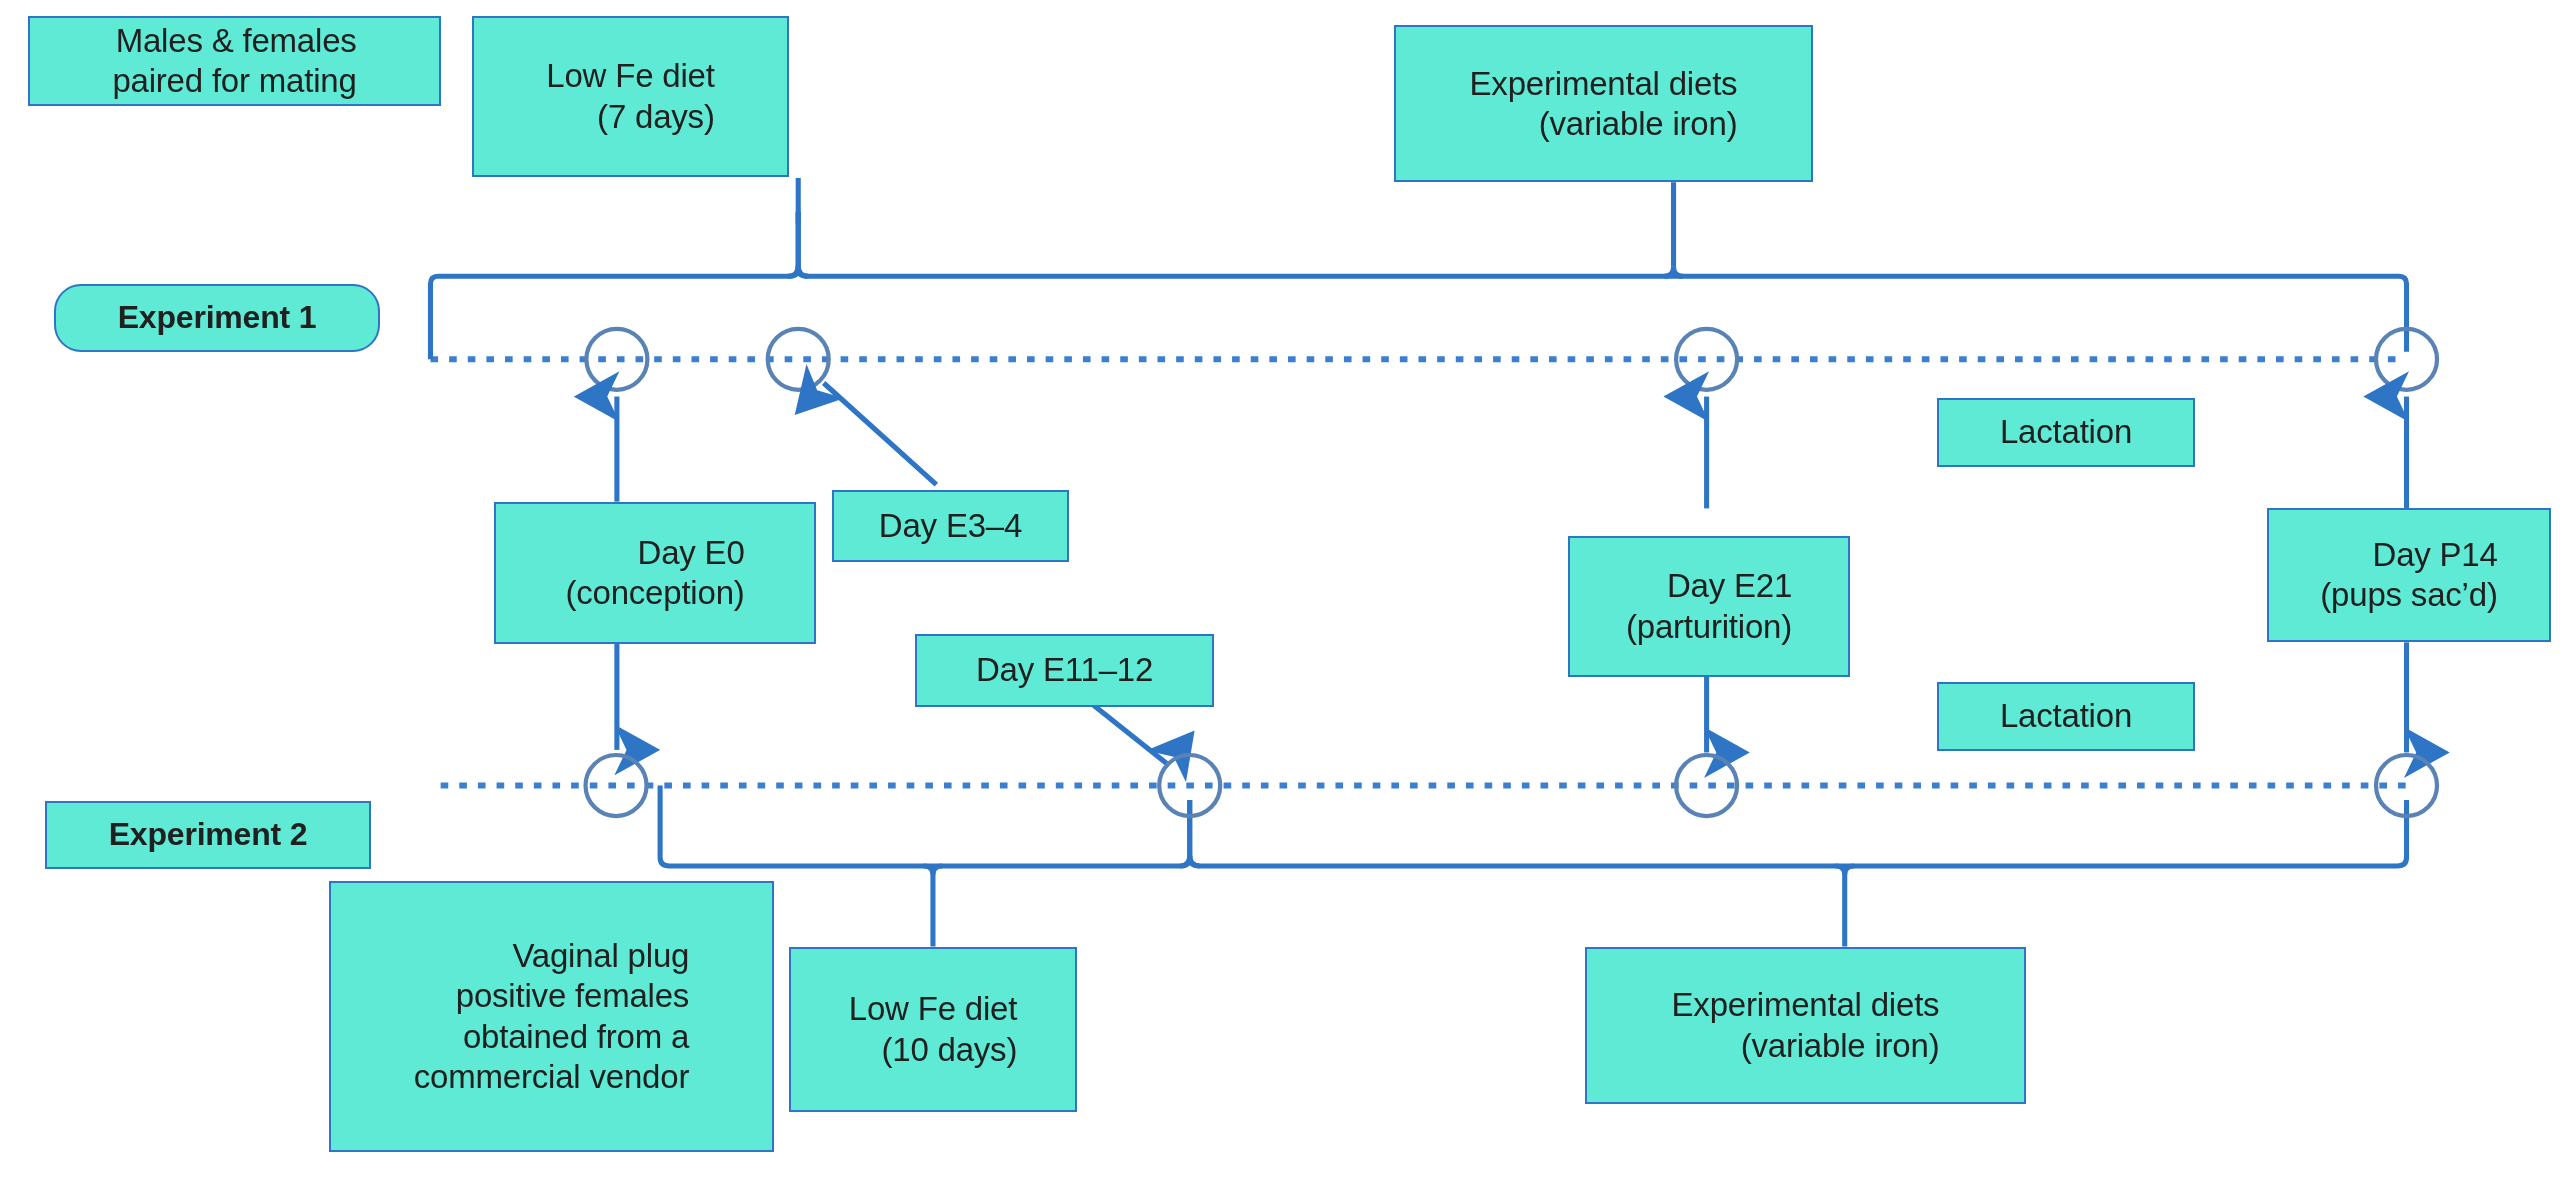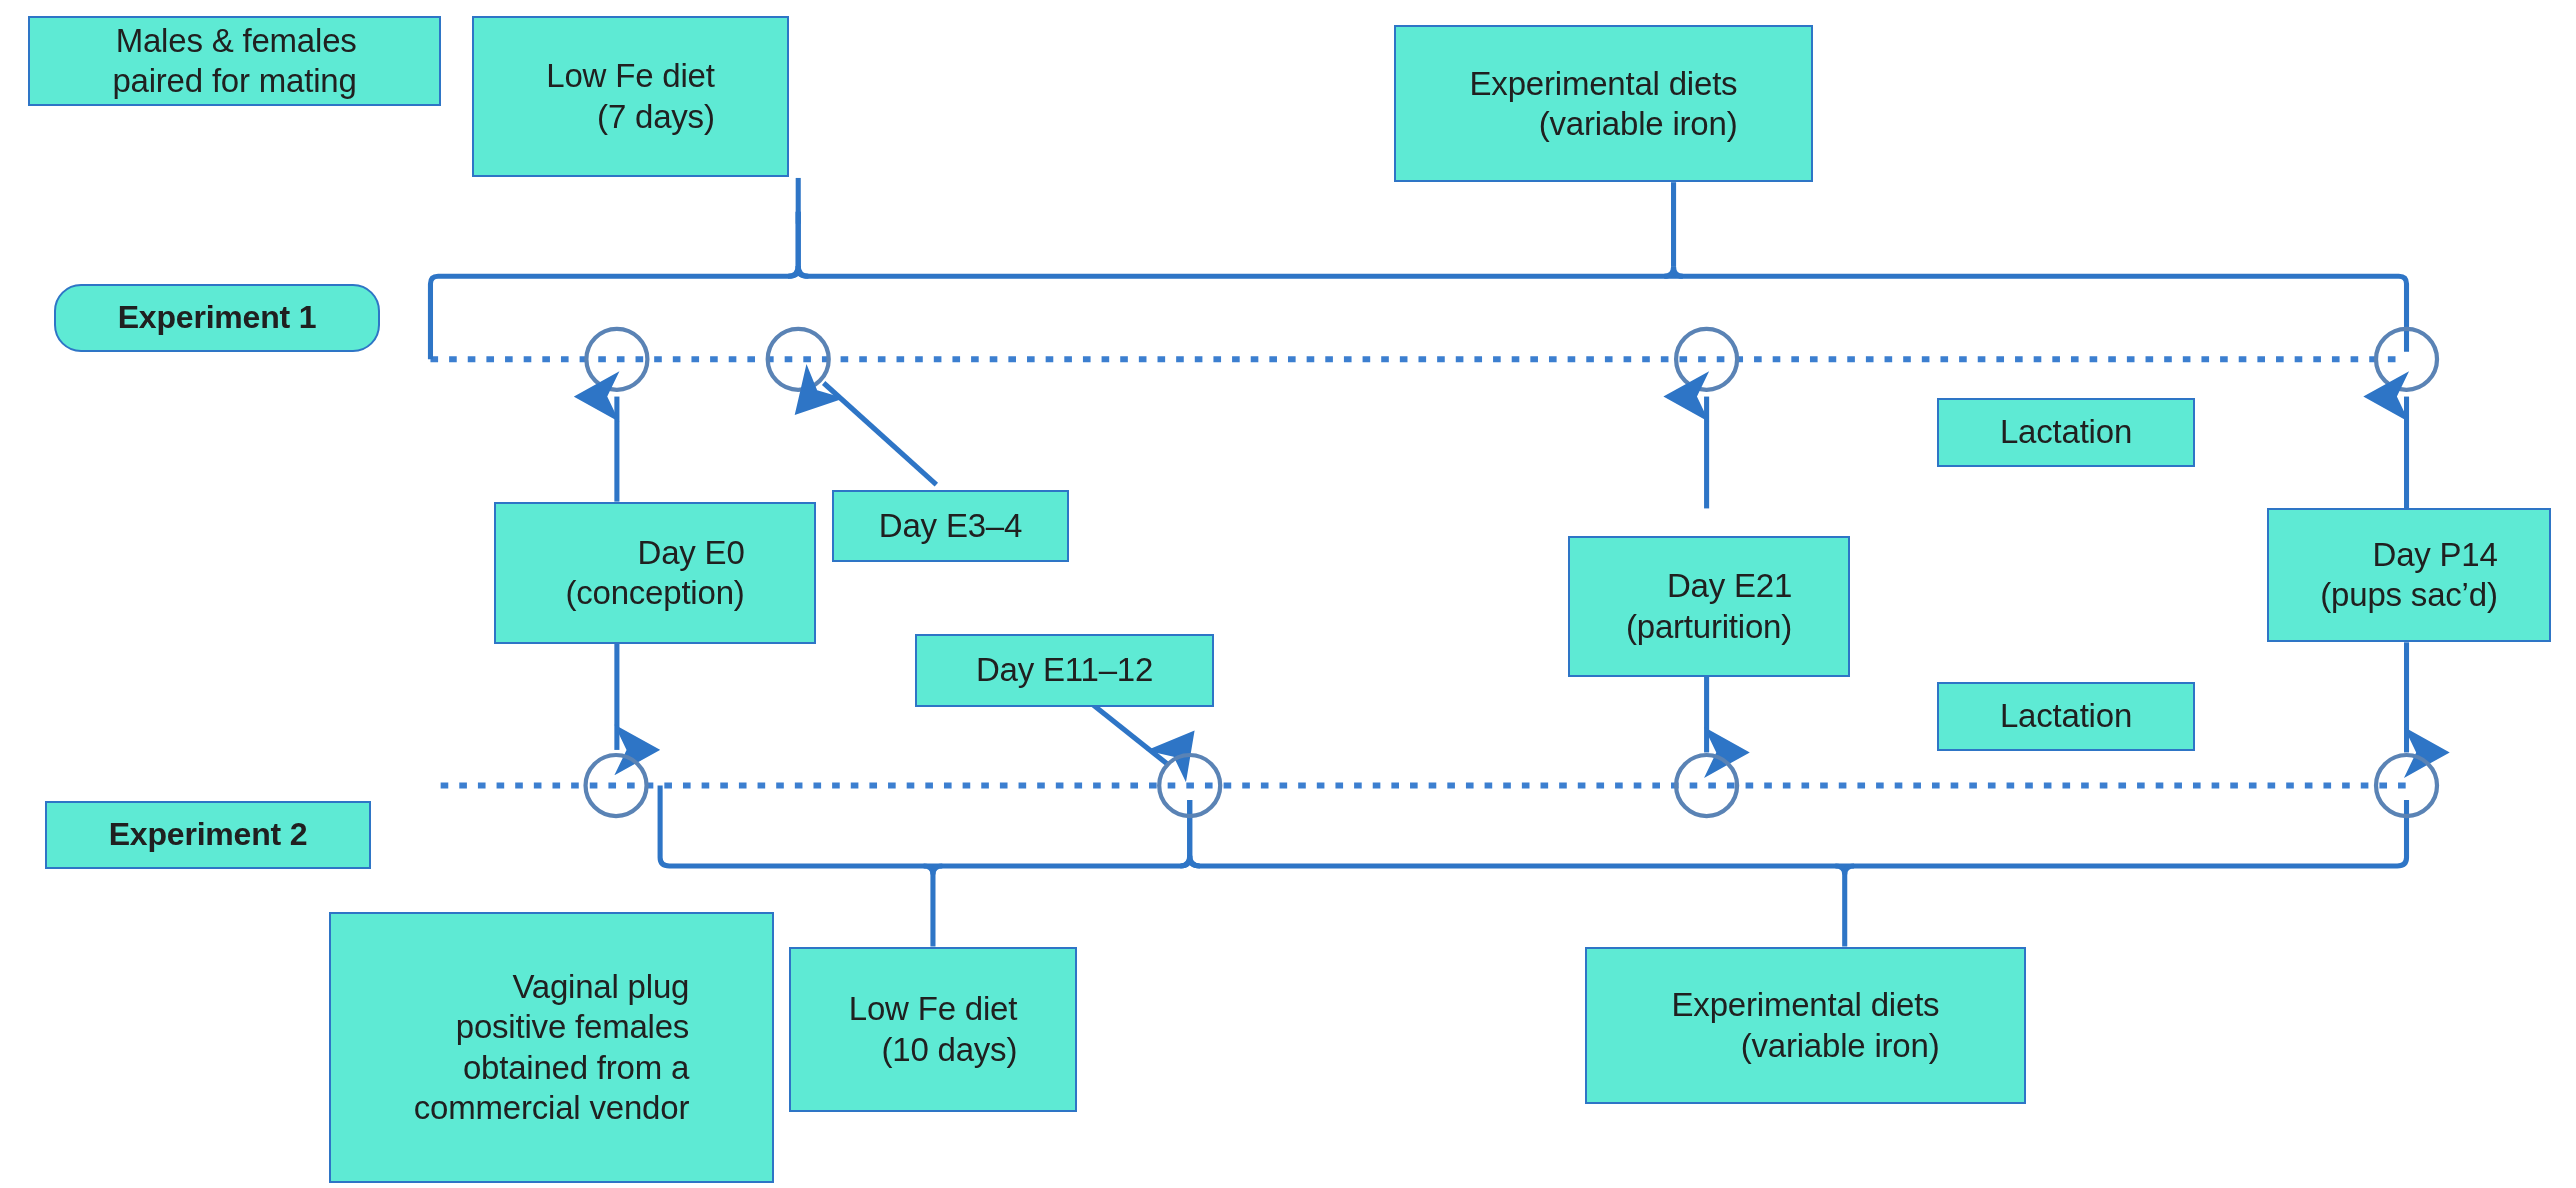--- a/index.html
+++ b/index.html
@@ -123,21 +123,21 @@
   <div class="node" style="left:1568px;top:536px;width:282px;height:141px;">Day E21
 (parturition)</div>
 
   <div class="node" style="left:2267px;top:508px;width:284px;height:134px;">Day P14
 (pups sac’d)</div>
 
   <div class="node" style="left:915px;top:634px;width:299px;height:73px;">Day E11–12</div>
 
   <div class="node" style="left:1937px;top:682px;width:258px;height:69px;">Lactation</div>
 
-  <div class="node" style="left:329px;top:912px;width:445px;height:271px;">Vaginal plug
+  <div class="node" style="left:329px;top:881px;width:445px;height:271px;">Vaginal plug
 positive females
 obtained from a
 commercial vendor</div>
 
   <div class="node" style="left:789px;top:947px;width:288px;height:165px;">Low Fe diet
 (10 days)</div>
 
   <div class="node" style="left:1585px;top:947px;width:441px;height:157px;">Experimental diets
 (variable iron)</div>
 

